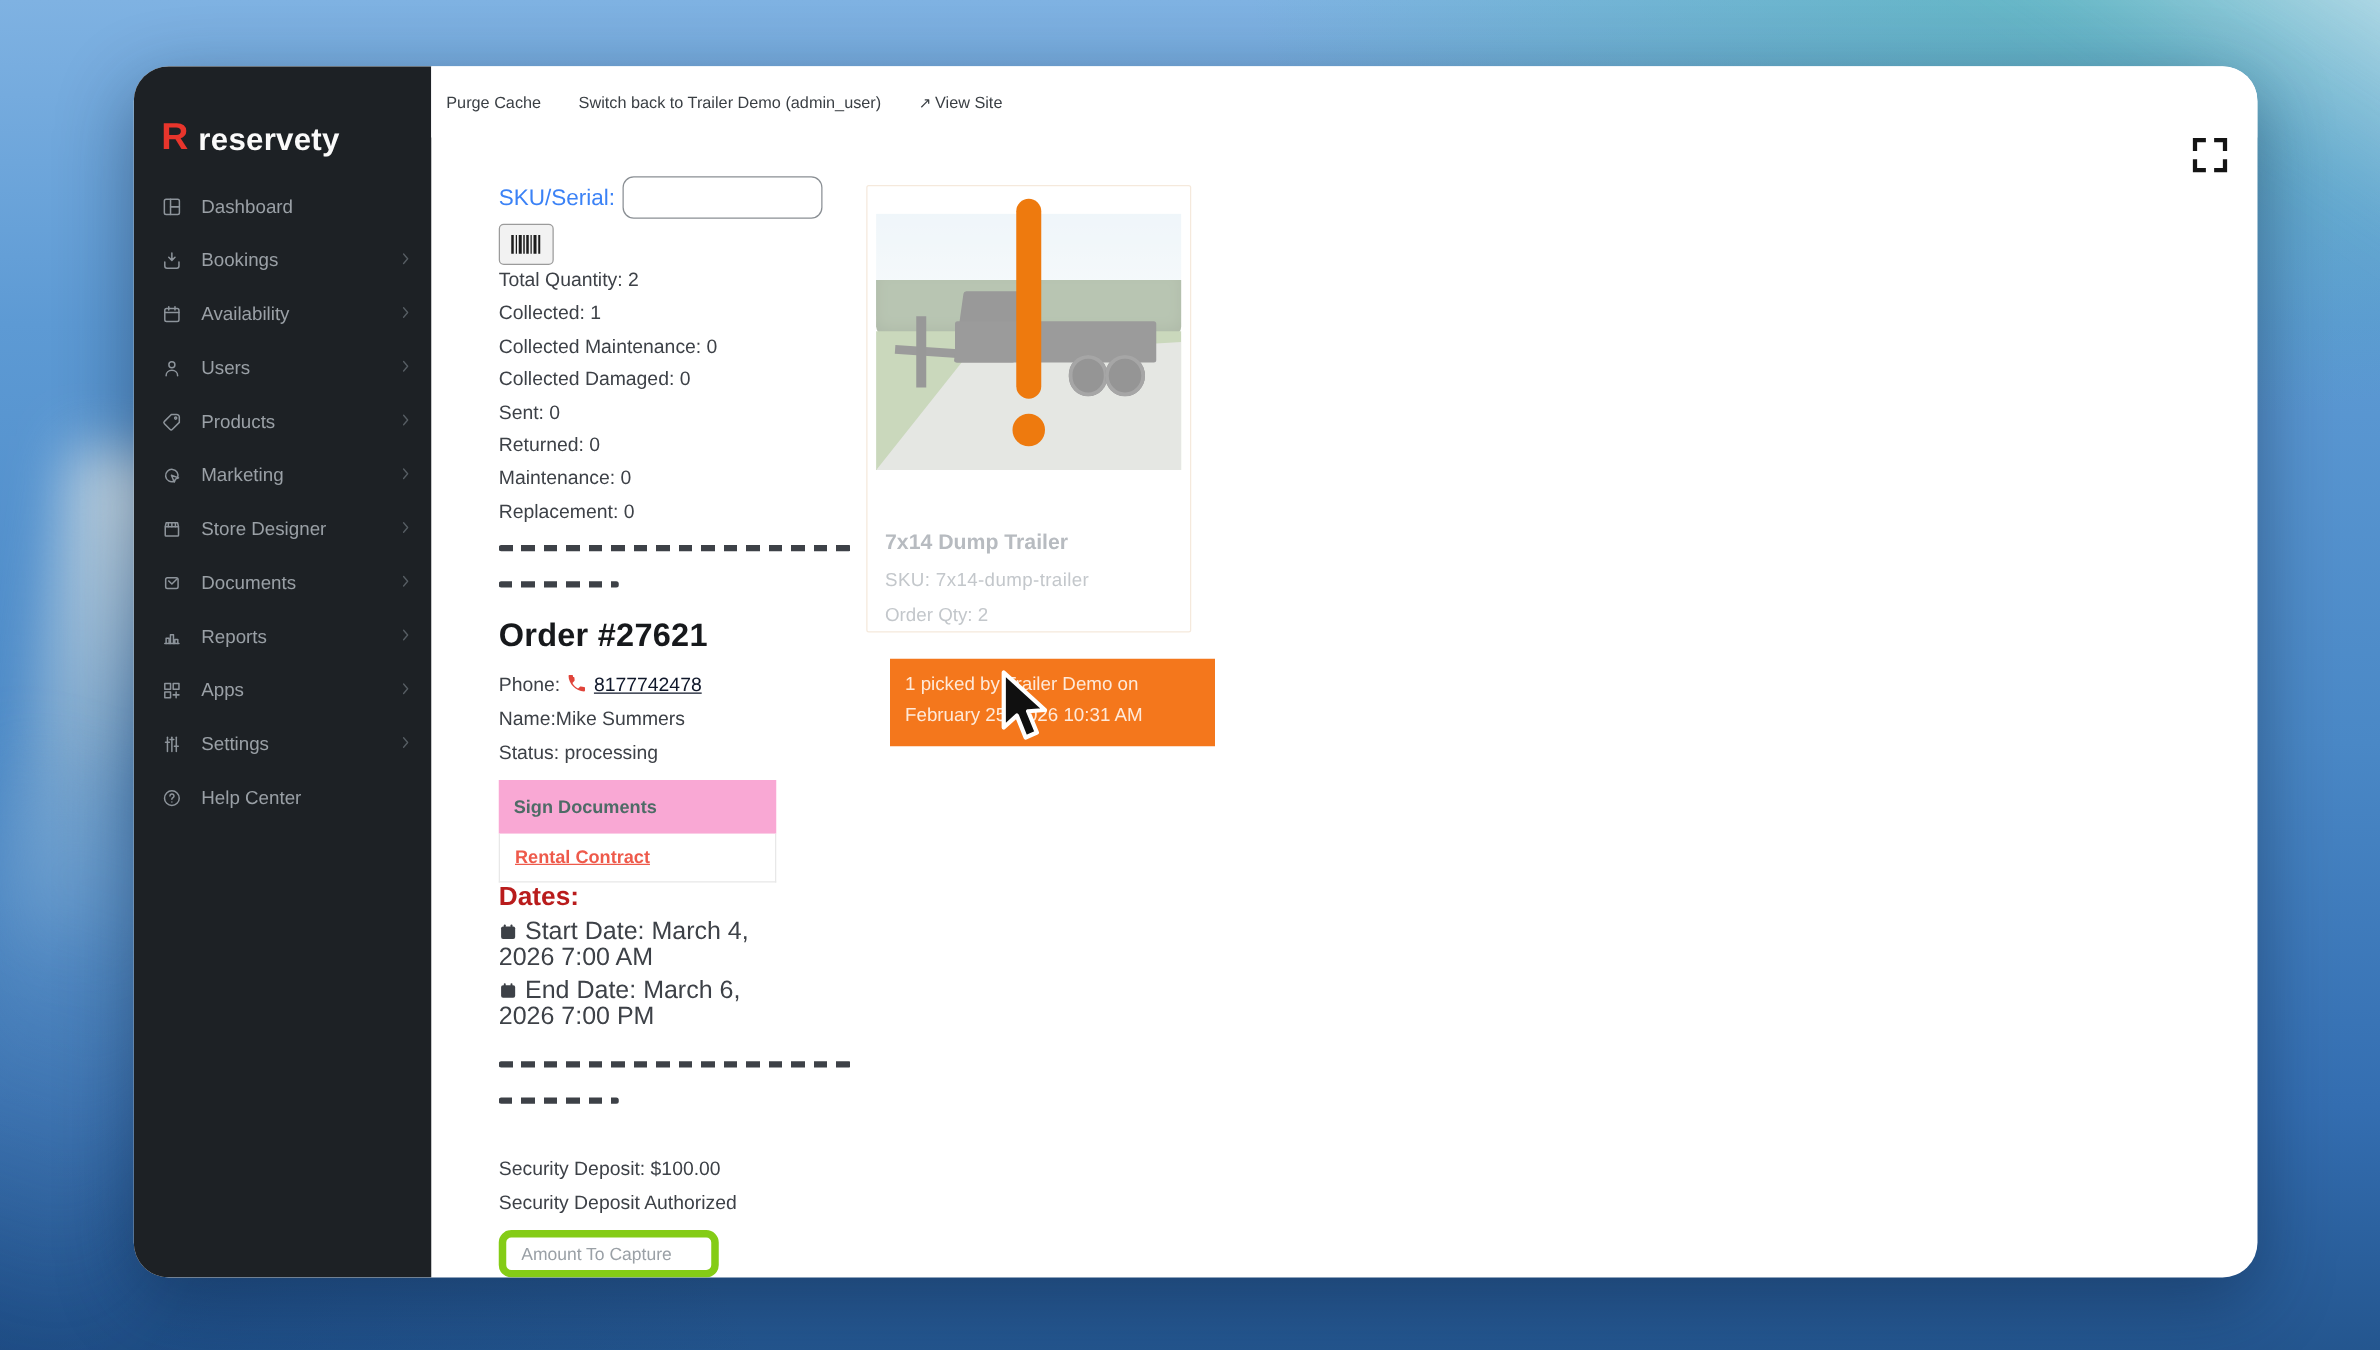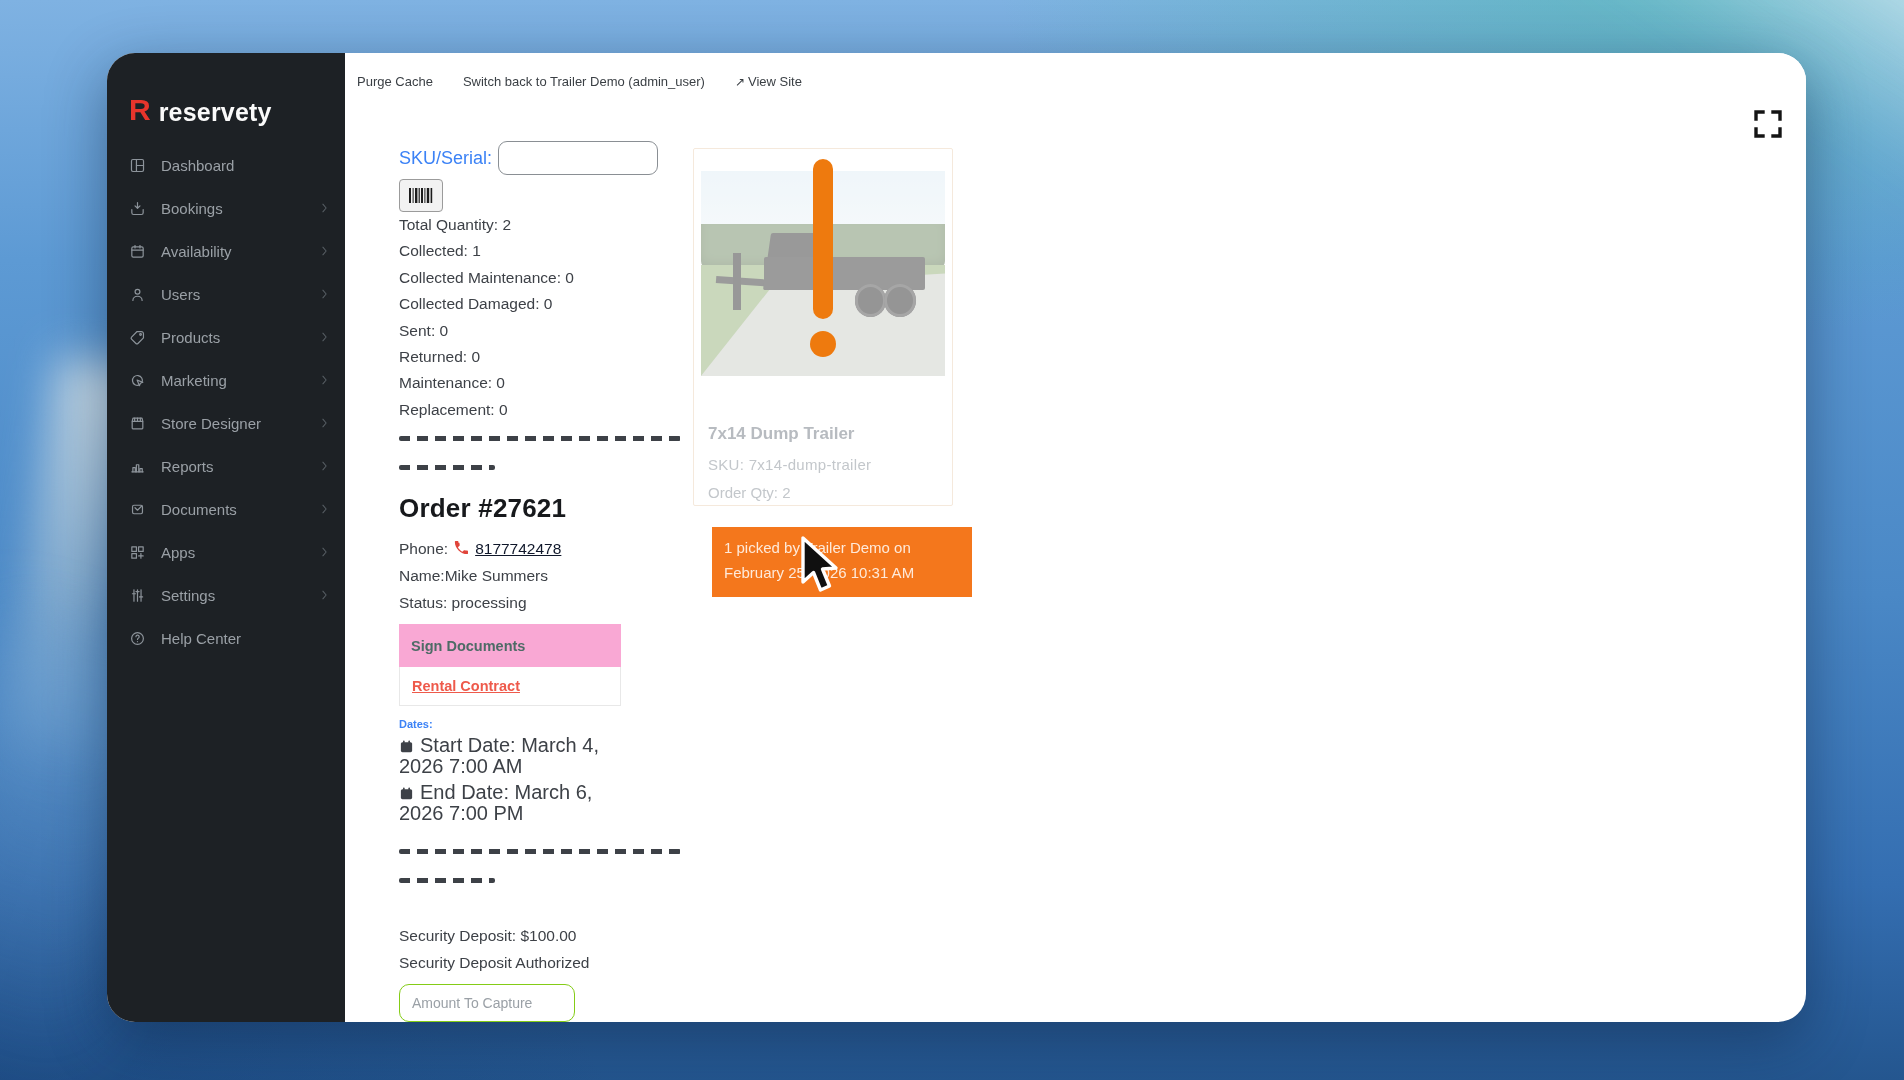--- a/index.html
+++ b/index.html
@@ -78,27 +78,27 @@
   .contact p { font-size:15.5px; line-height:27px; }
   .phone-row { display:flex; align-items:center; gap:5px; }
   .phone-ic svg { width:17px; height:17px; fill:#e0443a; transform:translateY(2px); }
   .phone-link { color:#0f172a; text-decoration:underline; cursor:pointer; }
   .sign-panel { margin-top:8px; width:222px; }
   .sign-head { background:#f9a8d4; height:43px; display:flex; align-items:center;
     padding-left:12px; font-size:14.5px; font-weight:700; color:#4e6b66; }
   .sign-body { border:1px solid #e8e8e8; border-top:none; height:39px; display:flex;
     align-items:center; padding-left:12px; background:#fff; }
   .contract-link { font-size:14.5px; font-weight:700; color:#ee5a4b; text-decoration:underline; cursor:pointer; }
-  .dates-label { margin-top:12px; font-size:11px; font-weight:700; color:#3b82f6; }
+  .dates-label { font-size:21px; font-weight:700; color:#b91c1c; }
   .date-line { margin-top:5px; font-size:20px; line-height:21px; width:242px; }
   .cal-ic svg { width:15px; height:15px; fill:#3d4147; transform:translateY(2px); margin-right:6px; }
   .dashsep2 { margin-top:25px; }
   .deposit { margin-top:39px; }
   .deposit p { font-size:15.5px; line-height:27px; }
-  .amount-input { margin-top:8px; width:176px; height:38px; border:1px solid #84cc16;
+  .amount-input { margin-top:8px; width:176px; height:38px; border:6px solid #84cc16;
     border-radius:10px; font-size:14px; padding:0 12px; outline:none; color:#3d4147; }
   .amount-input::placeholder { color:#9aa0a6; }
 
   
   .card { position:absolute; left:586px; top:95px; width:260px; height:358px;
     background:#fff; border:1px solid #f5e9dc; border-radius:2px; }
   .card-img { position:relative; margin:22px 7px 0; height:205px; overflow:hidden; }
   .img-sky { position:absolute; left:0; top:0; right:0; height:40%;
     background:linear-gradient(180deg,#dcebf3,#eef4f6); }
   .img-trees { position:absolute; left:0; top:26%; right:0; height:22%; background:#637f55;
@@ -243,40 +243,40 @@
           </span>
           <span>Store Designer</span>
           <span class="chev"><svg viewBox="0 0 24 24">
                 <polyline points="9,5 15,12 9,19"></polyline>
               </svg></span>
         </div>
 
         <div class="nav-item">
           <span class="ic">
             <svg viewBox="0 0 24 24">
+                <rect x="5" y="6" width="14" height="12" rx="2"></rect>
+                <path d="M8.5 9.5 12 13l6-6"></path>
+              </svg>
+          </span>
+          <span>Documents</span>
+          <span class="chev"><svg viewBox="0 0 24 24">
+                <polyline points="9,5 15,12 9,19"></polyline>
+              </svg></span>
+        </div>
+
+        <div class="nav-item">
+          <span class="ic">
+            <svg viewBox="0 0 24 24">
                 <path d="M5.5 19.5v-6h3.4v6"></path>
                 <path d="M10.4 19.5v-10h3.4v10"></path>
                 <path d="M15.3 19.5v-4.5h3.4v4.5"></path>
                 <line x1="4" y1="19.5" x2="20" y2="19.5"></line>
               </svg>
           </span>
           <span>Reports</span>
-          <span class="chev"><svg viewBox="0 0 24 24">
-                <polyline points="9,5 15,12 9,19"></polyline>
-              </svg></span>
-        </div>
-
-        <div class="nav-item">
-          <span class="ic">
-            <svg viewBox="0 0 24 24">
-                <rect x="5" y="6" width="14" height="12" rx="2"></rect>
-                <path d="M8.5 9.5 12 13l6-6"></path>
-              </svg>
-          </span>
-          <span>Documents</span>
           <span class="chev"><svg viewBox="0 0 24 24">
                 <polyline points="9,5 15,12 9,19"></polyline>
               </svg></span>
         </div>
 
         <div class="nav-item">
           <span class="ic">
             <svg viewBox="0 0 24 24">
                 <rect x="4" y="4" width="6.5" height="6.5"></rect>
                 <rect x="13.5" y="4" width="6.5" height="6.5"></rect>

